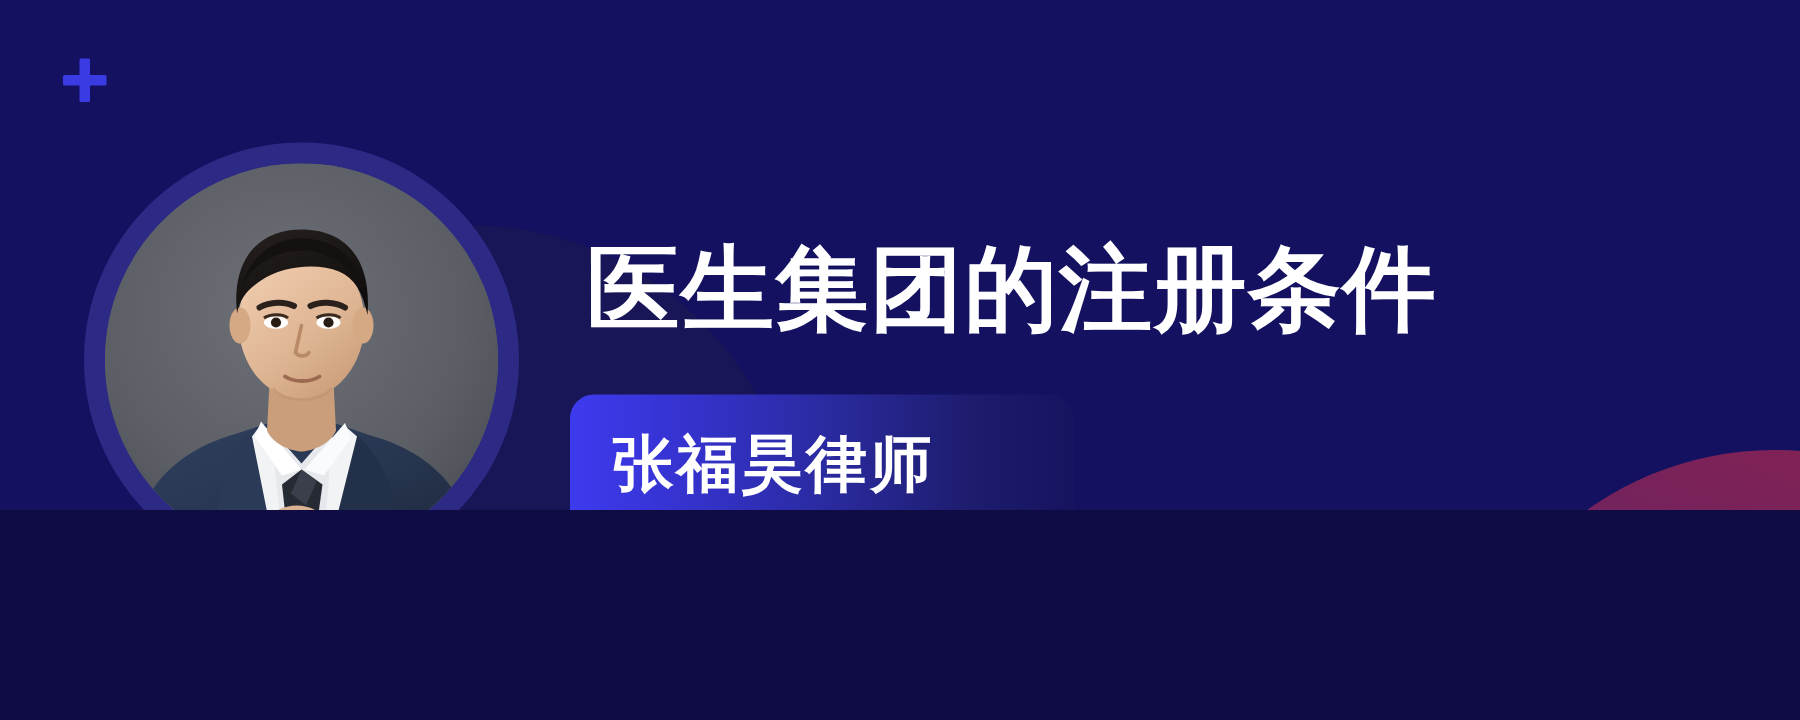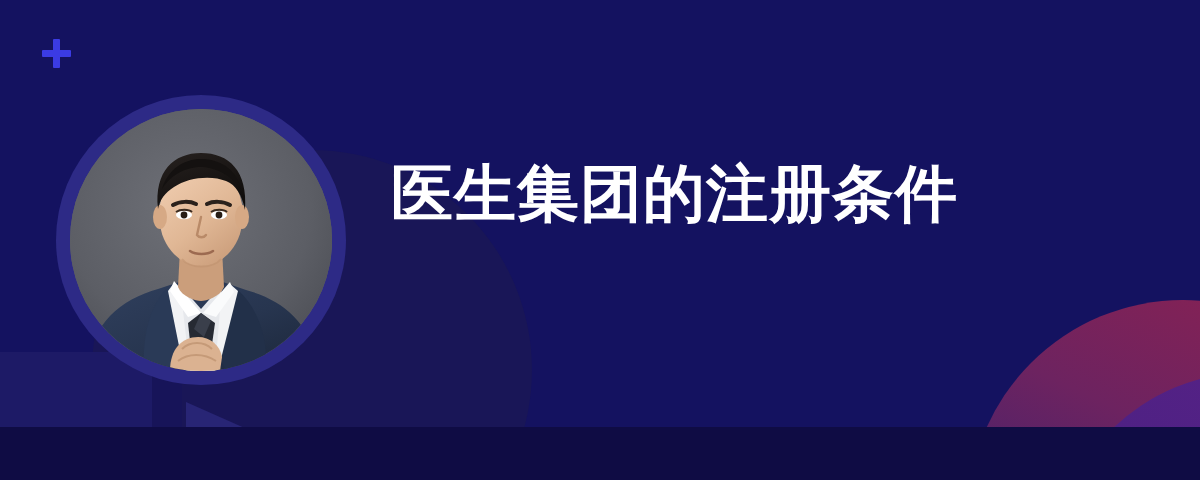--- a/index.html
+++ b/index.html
@@ -5,21 +5,21 @@
   * { margin:0; padding:0; box-sizing:border-box; }
   html, body {
     width:1200px; height:480px;
     background:#0f0c44;
     font-family:"Liberation Sans", "DejaVu Sans", sans-serif;
     overflow:hidden;
   }
 
   .banner {
     position:relative;
-    width:1200px; height:427px;
+    width:1200px; height:340px;
     background:#141260;
     overflow:hidden;
   }
 
   
   .bg-layer { position:absolute; inset:0; overflow:hidden; }
 
   
   .deco-band {
     position:absolute;
@@ -223,14 +223,17 @@
       <path d="M131 108 L127 126 C129 129 134 129 136 126" stroke="#b98a68" stroke-width="2.4" fill="none" stroke-linecap="round"></path>
 
       <path d="M120 142 C126 146 137 146 143 142" stroke="#9c6a50" stroke-width="2.6" fill="none" stroke-linecap="round"></path>
 
       <path d="M112 150 C120 160 143 160 151 150" stroke="#c0926f" stroke-width="2" fill="none" opacity="0.6"></path>
     </svg>
   </div>
 
   <div class="title">医生集团的注册条件</div>
 
+  <div class="badge">
+    <span class="badge-text">张福昊律师</span>
+  </div>
 
 </div>
 
 </body></html>

